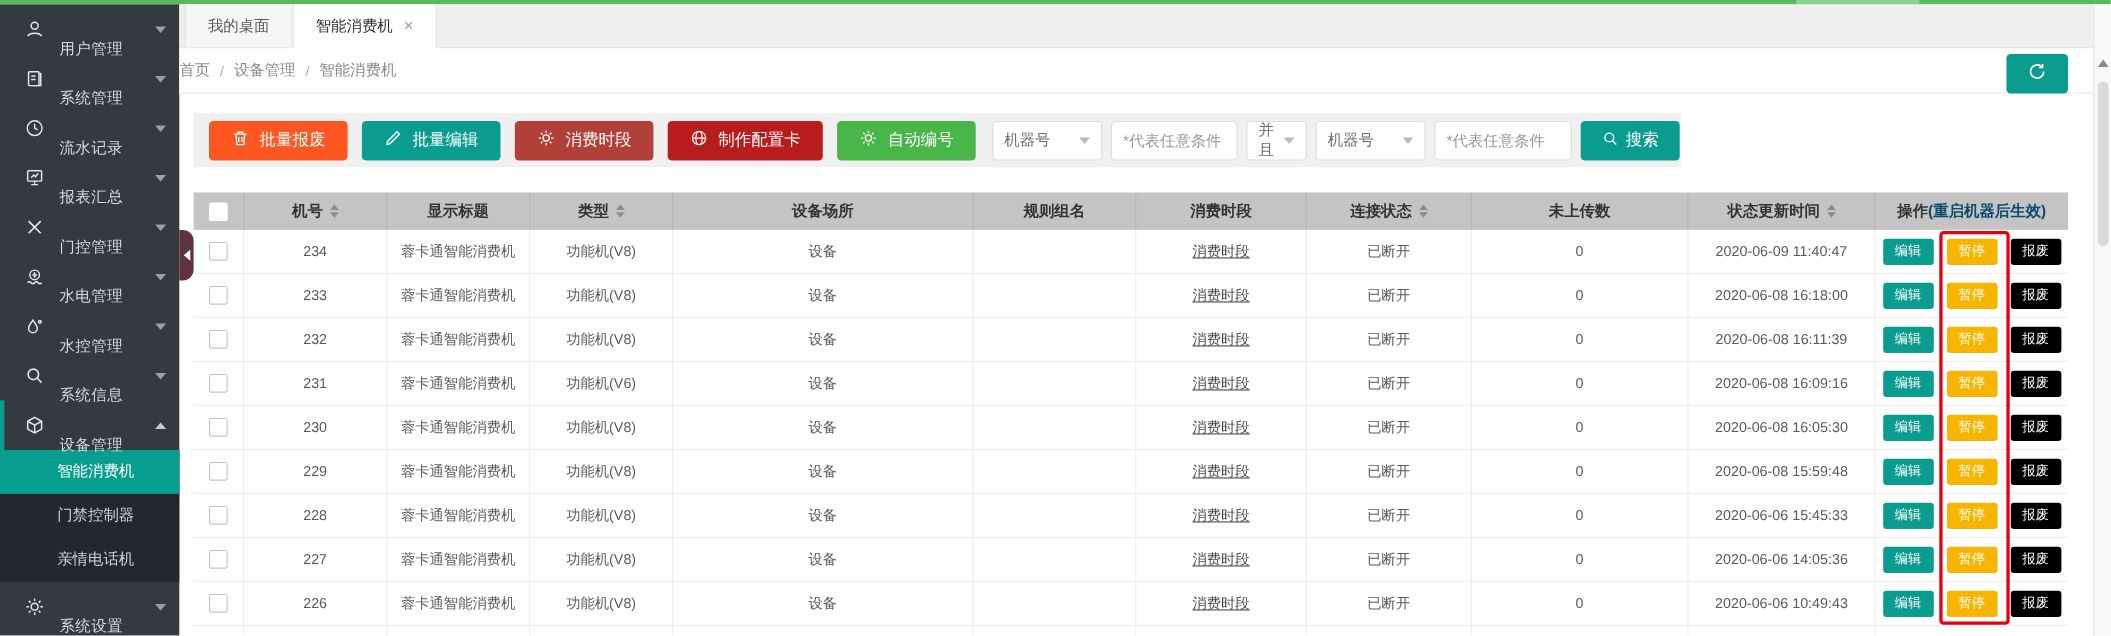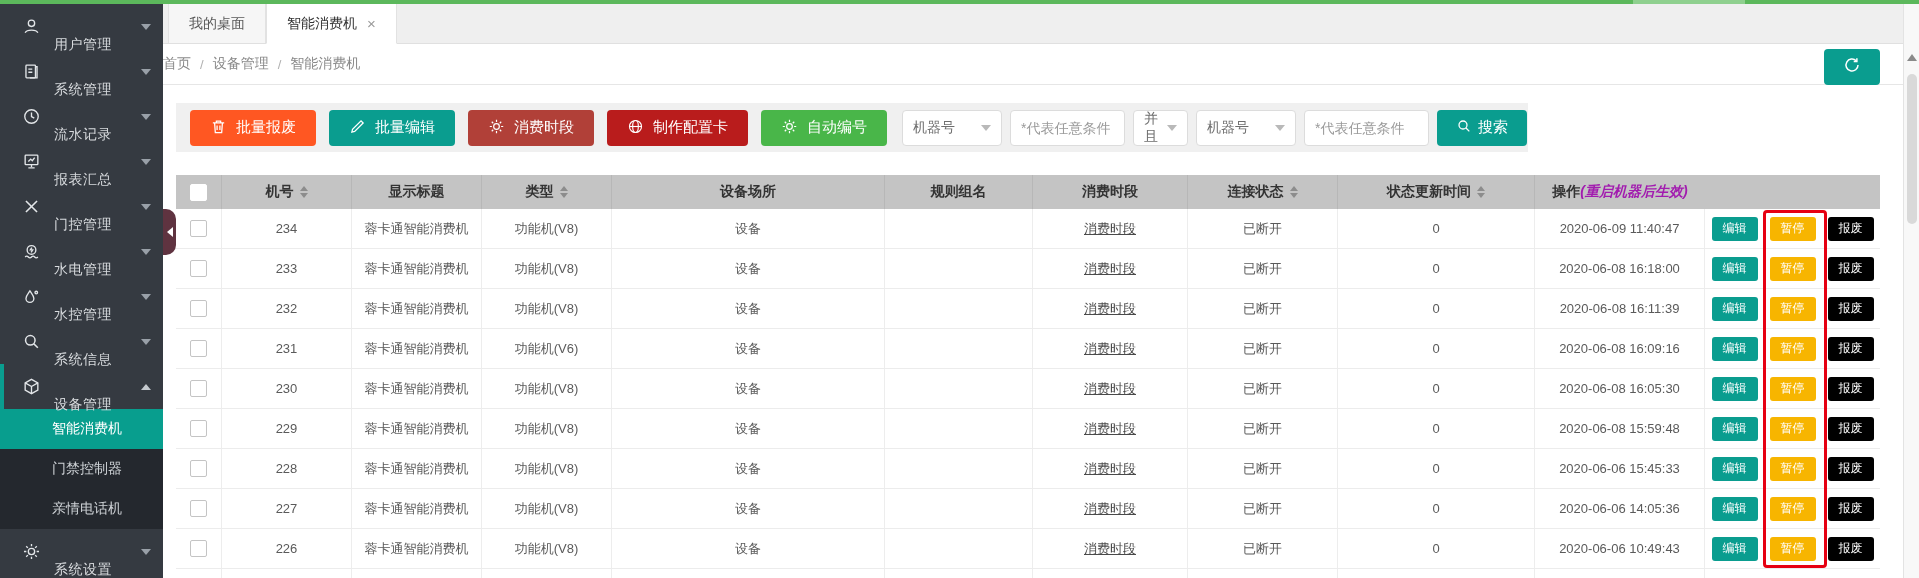--- a/index.html
+++ b/index.html
@@ -53,21 +53,21 @@
          --cols:46px 130px 130px 130px 273px 148px 155px 150px 197px 170px 175px;}
   .trow{display:grid;grid-template-columns:var(--cols);align-items:center;background:#fff;border-bottom:1px solid #ececec;height:39px;}
   .trow>div{height:100%;display:flex;align-items:center;justify-content:center;border-right:1px solid #ededed;font-size:13px;color:#5a5a5a;overflow:hidden;}
   .trow>div:last-child{border-right:none;}
   .thead{height:34px;background:#c4c4c4;border-bottom:none;}
   .thead>div{border-right:1px solid #b7b7b7;font-size:14px;color:#333;font-weight:bold;gap:6px;}
   .sorter{display:inline-flex;flex-direction:column;gap:2px;}
   .sorter i{display:block;width:0;height:0;border-left:4px solid transparent;border-right:4px solid transparent;}
   .sorter .s-up{border-bottom:5px solid #8c8c8c;}
   .sorter .s-dn{border-top:5px solid #8c8c8c;}
-  .th-note{color:#a21caf;font-weight:bold;font-style:italic;}
+  .th-note{color:#0c4a6e;font-weight:bold;}
   .checkbox{width:15px;height:15px;background:#fff;border:1px solid #c4c4c4;border-radius:2px;cursor:pointer;}
   .thead .checkbox{border-color:#fff;}
   .cell-type{color:#2aa87a;}
   .cell-link{color:#4a4a4a;text-decoration:underline;cursor:pointer;}
   .cell-conn{color:#f56c6c;}
   .rowbtns{gap:12px;}
   .rbtn{height:24px;min-width:46px;border:none;border-radius:3px;color:#fff;font-size:12px;padding:0 8px;cursor:pointer;font-family:inherit;}
   .rbtn.edit{background:#0a9d8f;}
   .rbtn.pause{background:#f7b500;}
   .rbtn.scrap{background:#000000;}
@@ -330,20 +330,23 @@
     <span>消费时段</span>
   </div>
         <div>
     <span>连接状态</span>
   <span class="sorter">
             <i class="s-up"></i>
             <i class="s-dn"></i>
           </span>
         </div>
         <div>
+    <span>未上传数</span>
+  </div>
+        <div>
     <span>状态更新时间</span>
   <span class="sorter">
             <i class="s-up"></i>
             <i class="s-dn"></i>
           </span>
         </div>
         <div style="gap: 0px;">
     <span>操作</span>
   <span class="th-note">(重启机器后生效)</span>
         </div>

